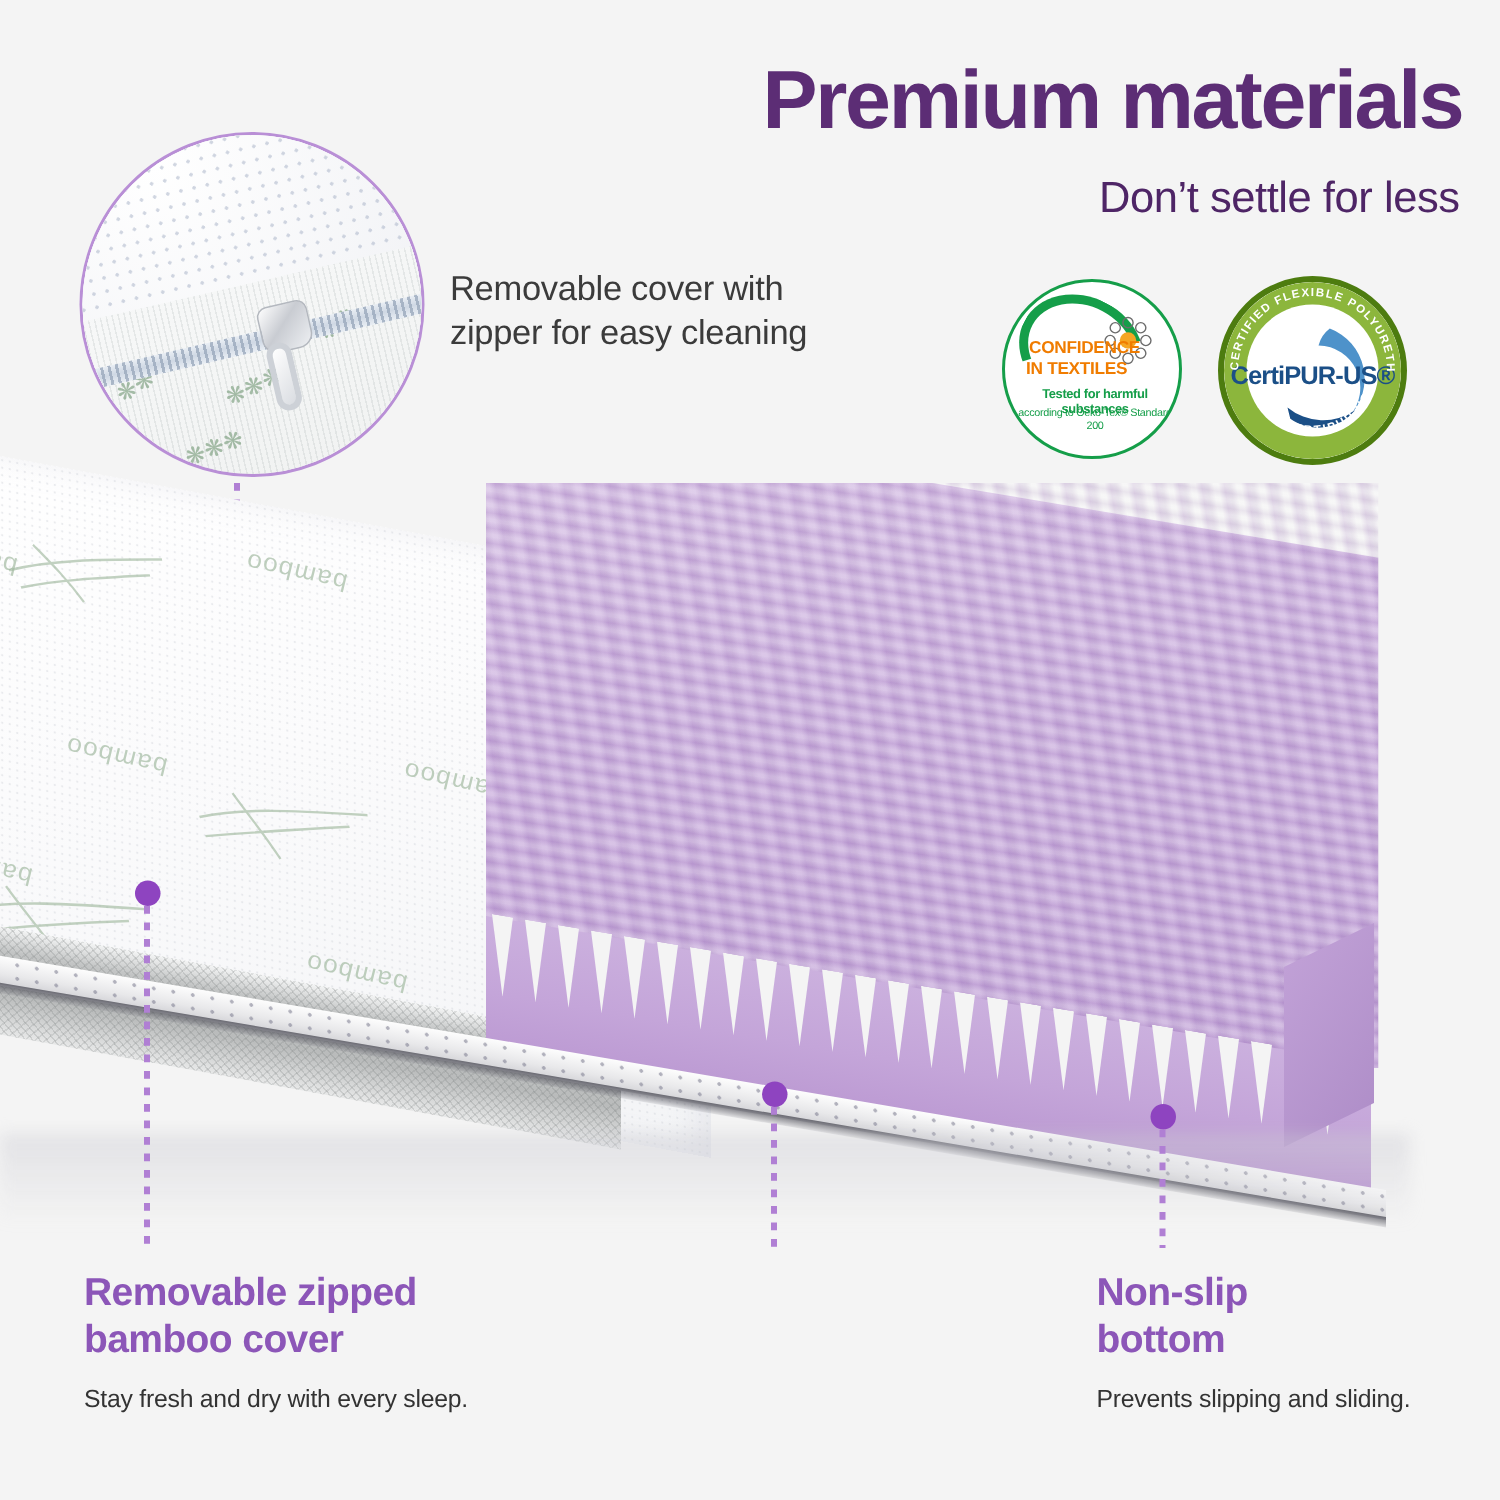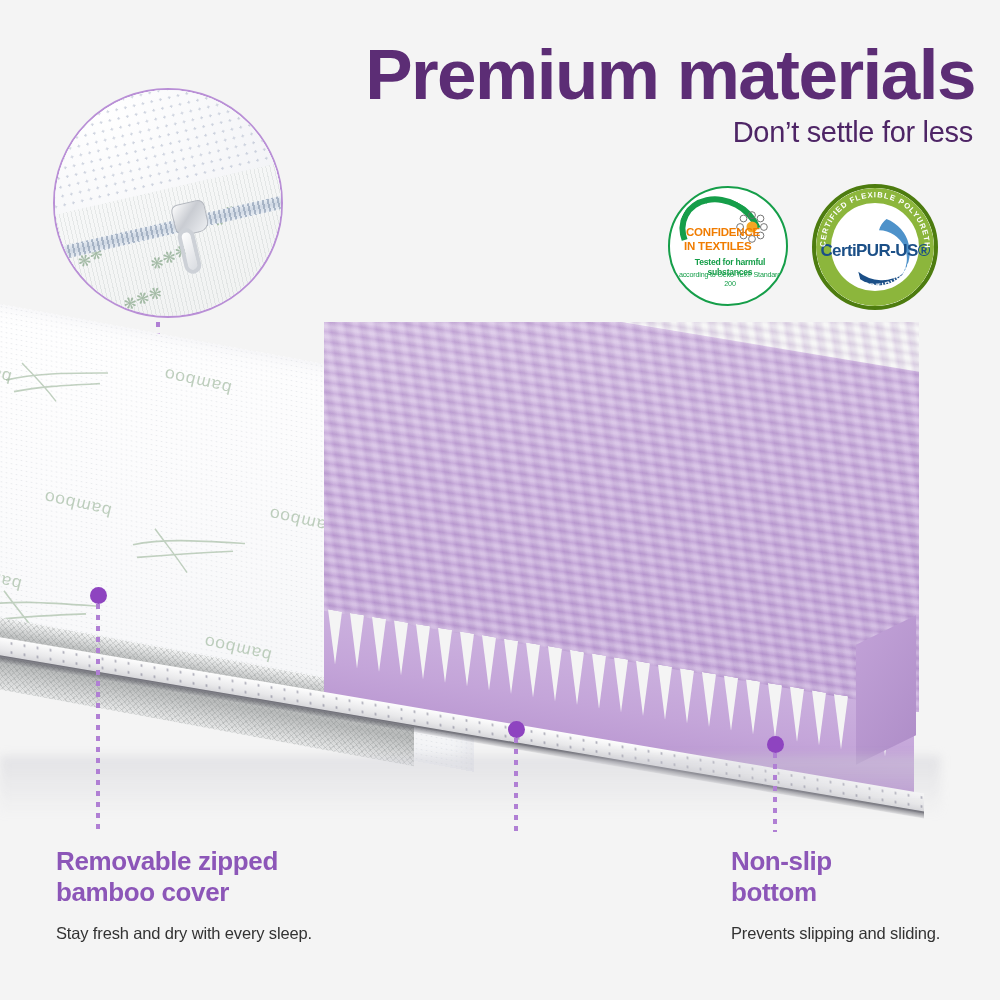--- a/index.html
+++ b/index.html
@@ -7,21 +7,21 @@
     width: 1000px; height: 1000px;
     background: #f4f4f4;
     font-family: "Liberation Sans", sans-serif;
     overflow: hidden;
   }
   #canvas { position: relative; width: 1000px; height: 1000px; background: #f4f4f4; }
 
   
   .headline {
     position: absolute; right: 25px; top: 38px;
-    font-size: 71px; font-weight: bold; letter-spacing: -1.5px;
+    font-size: 55px; font-weight: bold; letter-spacing: -1.5px;
     color: #5c2d75; line-height: 1.05; text-align: right; white-space: nowrap;
   }
   .subheadline {
     position: absolute; right: 27px; top: 116px;
     font-size: 29px; color: #4e2566; letter-spacing: -0.3px;
     text-align: right; white-space: nowrap;
   }
 
   
   .callout-text {
@@ -249,20 +249,21 @@
   #feature-3 { left: 731px; width: 250px; }
 </style>
 </head>
 <body>
 
 <div id="canvas">
 
   <div class="headline">Premium materials</div>
   <div class="subheadline">Don’t settle for less</div>
 
+  <div class="callout-text">Removable cover with<br>zipper for easy cleaning</div>
 
   <div id="zip-circle">
     <div class="zc-top">
         <div class="zc-dots"></div>
       </div>
     <div class="zc-foam">
       <div class="notch" style="left:14px"></div>
       <div class="notch" style="left:40px"></div>
       <div class="notch" style="left:66px"></div>
       <div class="notch" style="left:92px"></div>

